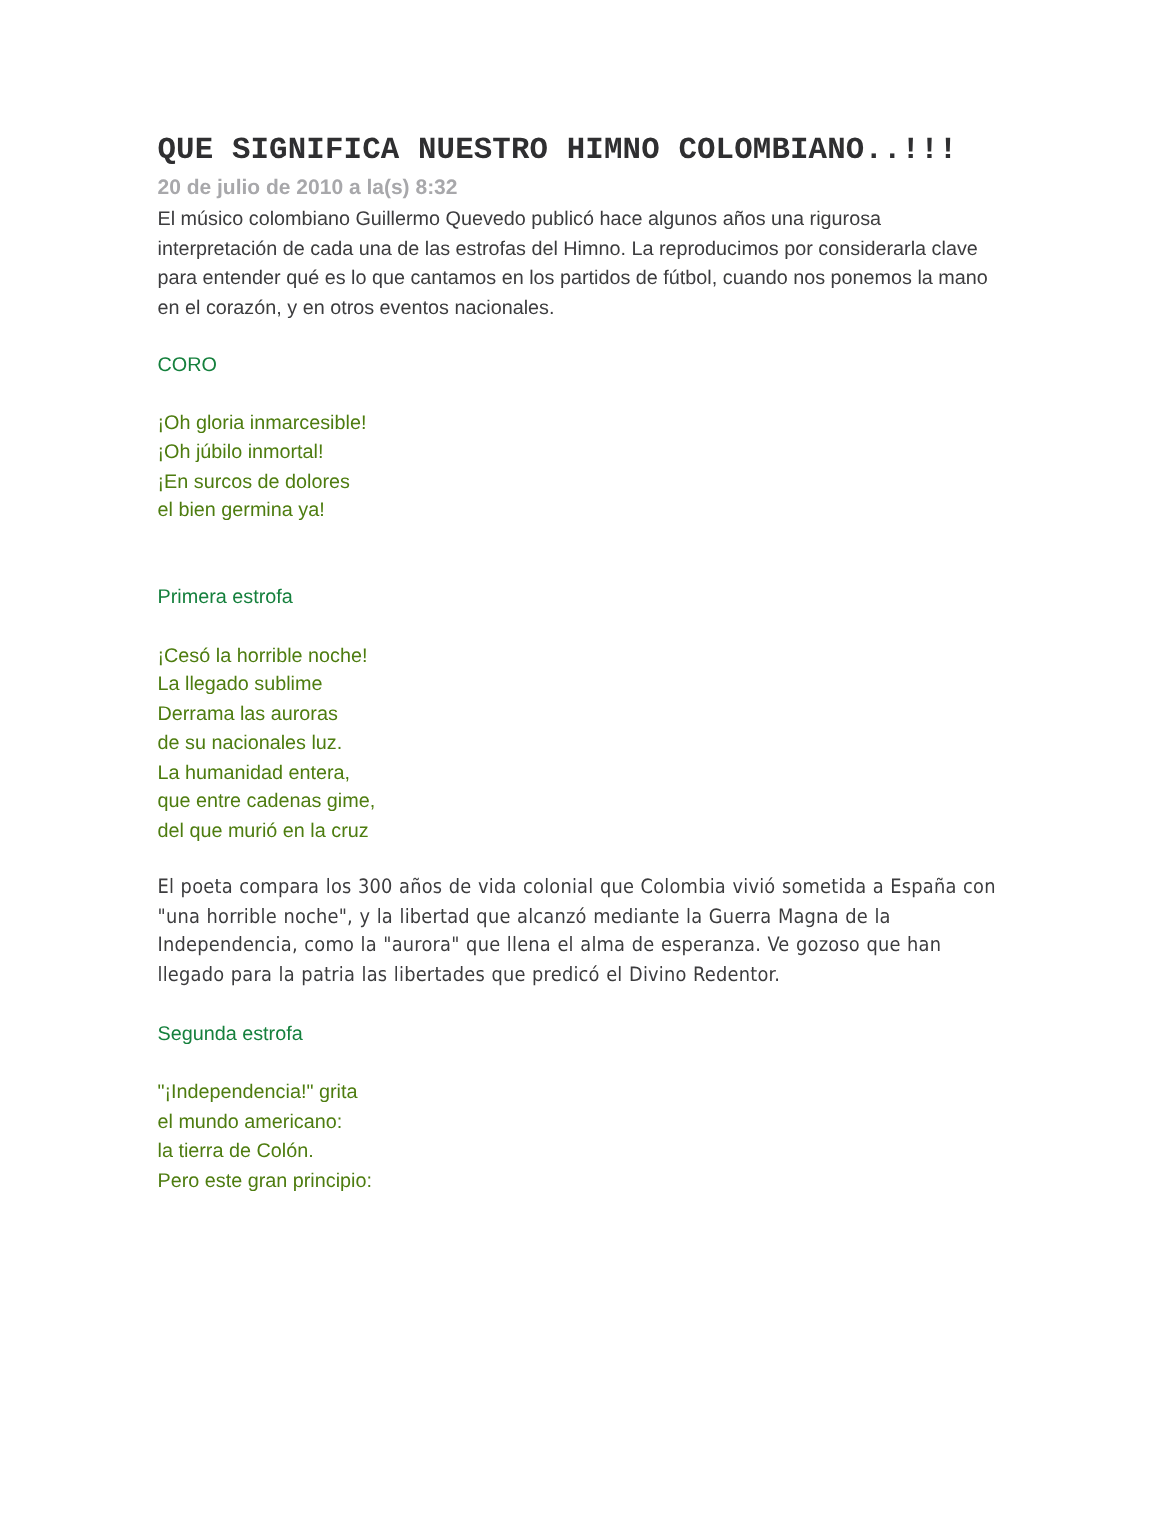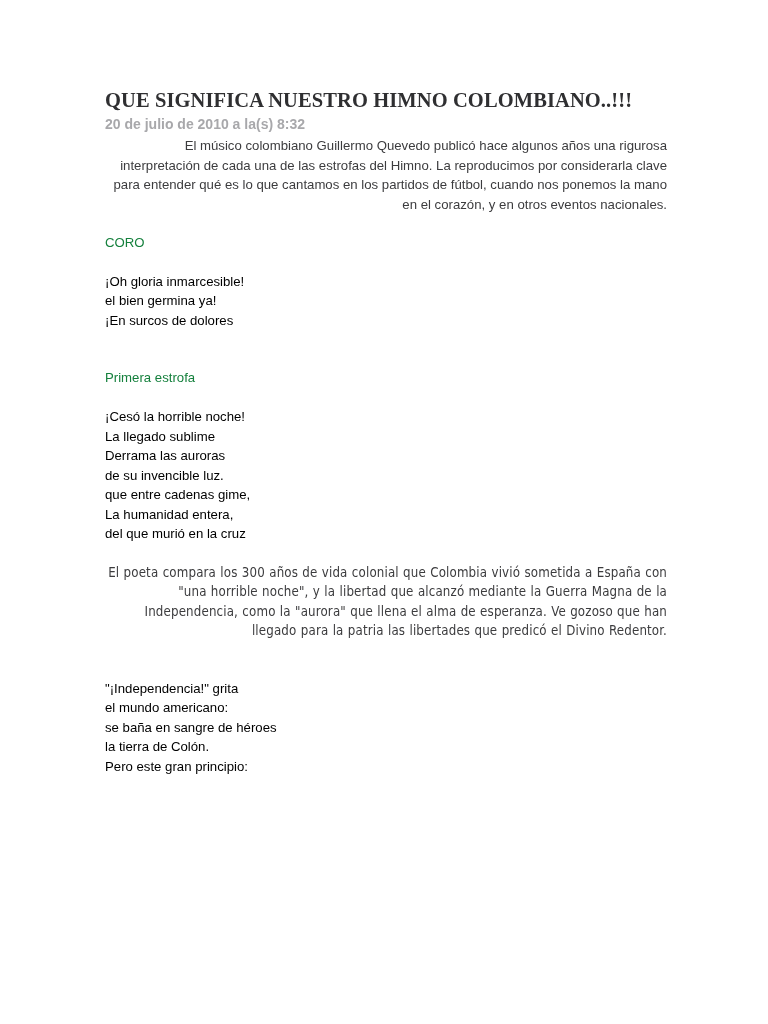--- a/index.html
+++ b/index.html
@@ -26,21 +26,21 @@
 
   .content {
     position: absolute;
     left: 105px;
     top: 88px;
     width: 562px;
   }
 
   
   .doc-title {
-    font-family: Liberation Serif, serif;
+    font-family: Liberation Mono, monospace;
     font-size: 20.5px;
     font-weight: bold;
     line-height: 25px;
     color: #2f2f31;
     margin: 0;
     letter-spacing: 0.1px;
   }
 
   
   .doc-date {
@@ -52,21 +52,21 @@
     line-height: 14px;
   }
 
   
   .para {
     font-family: "Liberation Sans", sans-serif;
     font-size: 13.2px;
     line-height: 19.6px;
     color: #3c3c3e;
     margin: 0;
-    text-align: right;
+    text-align: left;
   }
 
   
   .para.condensed {
     font-family: "Liberation Sans Narrow", "DejaVu Sans Condensed", "Liberation Sans", sans-serif;
     font-stretch: condensed;
     letter-spacing: 0.15px;
     word-spacing: 0.4px;
   }
 
@@ -81,21 +81,21 @@
 
   
   .verse {
     margin: 0;
   }
 
   .verse-line {
     font-family: "Liberation Sans", sans-serif;
     font-size: 13.2px;
     line-height: 19.5px;
-    color: #000000;
+    color: #4d7c0f;
     display: block;
     white-space: pre-wrap;
   }
   .gap-para   { height: 19px; }
   .gap-small  { height: 19px; }
   .gap-title  { height: 5px; }
 </style>
 </head>
 <body>
 
@@ -111,54 +111,55 @@
     <p class="para">El músico colombiano Guillermo Quevedo publicó hace algunos años una rigurosa interpretación de cada una de las estrofas del Himno. La reproducimos por considerarla clave para entender qué es lo que cantamos en los partidos de fútbol, cuando nos ponemos la mano en el corazón, y en otros eventos nacionales.</p>
 
     <div class="gap-para"></div>
 
     <p class="section-label">CORO</p>
 
     <div class="gap-small"></div>
 
     <div class="verse">
       <span class="verse-line">¡Oh gloria inmarcesible!</span>
+      <span class="verse-line">¡Oh júbilo inmortal!</span>
+      <span class="verse-line">¡En surcos de dolores</span>
       <span class="verse-line">el bien germina ya!</span>
-      <span class="verse-line">¡En surcos de dolores</span>
     </div>
 
     <div class="gap-para"></div>
 
 
     <div class="gap-para"></div>
 
     <p class="section-label">Primera estrofa</p>
 
     <div class="gap-small"></div>
 
     <div class="verse">
       <span class="verse-line">¡Cesó la horrible noche!</span>
       <span class="verse-line">La llegado sublime</span>
       <span class="verse-line">Derrama las auroras</span>
-      <span class="verse-line">de su invencible luz.</span>
+      <span class="verse-line">de su nacionales luz.</span>
+      <span class="verse-line">La humanidad entera,</span>
       <span class="verse-line">que entre cadenas gime,</span>
-      <span class="verse-line">La humanidad entera,</span>
       <span class="verse-line">del que murió en la cruz</span>
     </div>
 
     <div class="gap-para"></div>
 
     <p class="para condensed">El poeta compara los 300 años de vida colonial que Colombia vivió sometida a España con "una horrible noche", y la libertad que alcanzó mediante la Guerra Magna de la Independencia, como la "aurora" que llena el alma de esperanza. Ve gozoso que han llegado para la patria las libertades que predicó el Divino Redentor.</p>
 
     <div class="gap-para"></div>
 
+    <p class="section-label">Segunda estrofa</p>
 
     <div class="gap-small"></div>
 
     <div class="verse">
       <span class="verse-line">"¡Independencia!" grita</span>
       <span class="verse-line">el mundo americano:</span>
-      <span class="verse-line">se baña en sangre de héroes</span>
       <span class="verse-line">la tierra de Colón.</span>
       <span class="verse-line">Pero este gran principio:</span>
     </div>
 
   </div>
 </div>
 
 </body></html>

